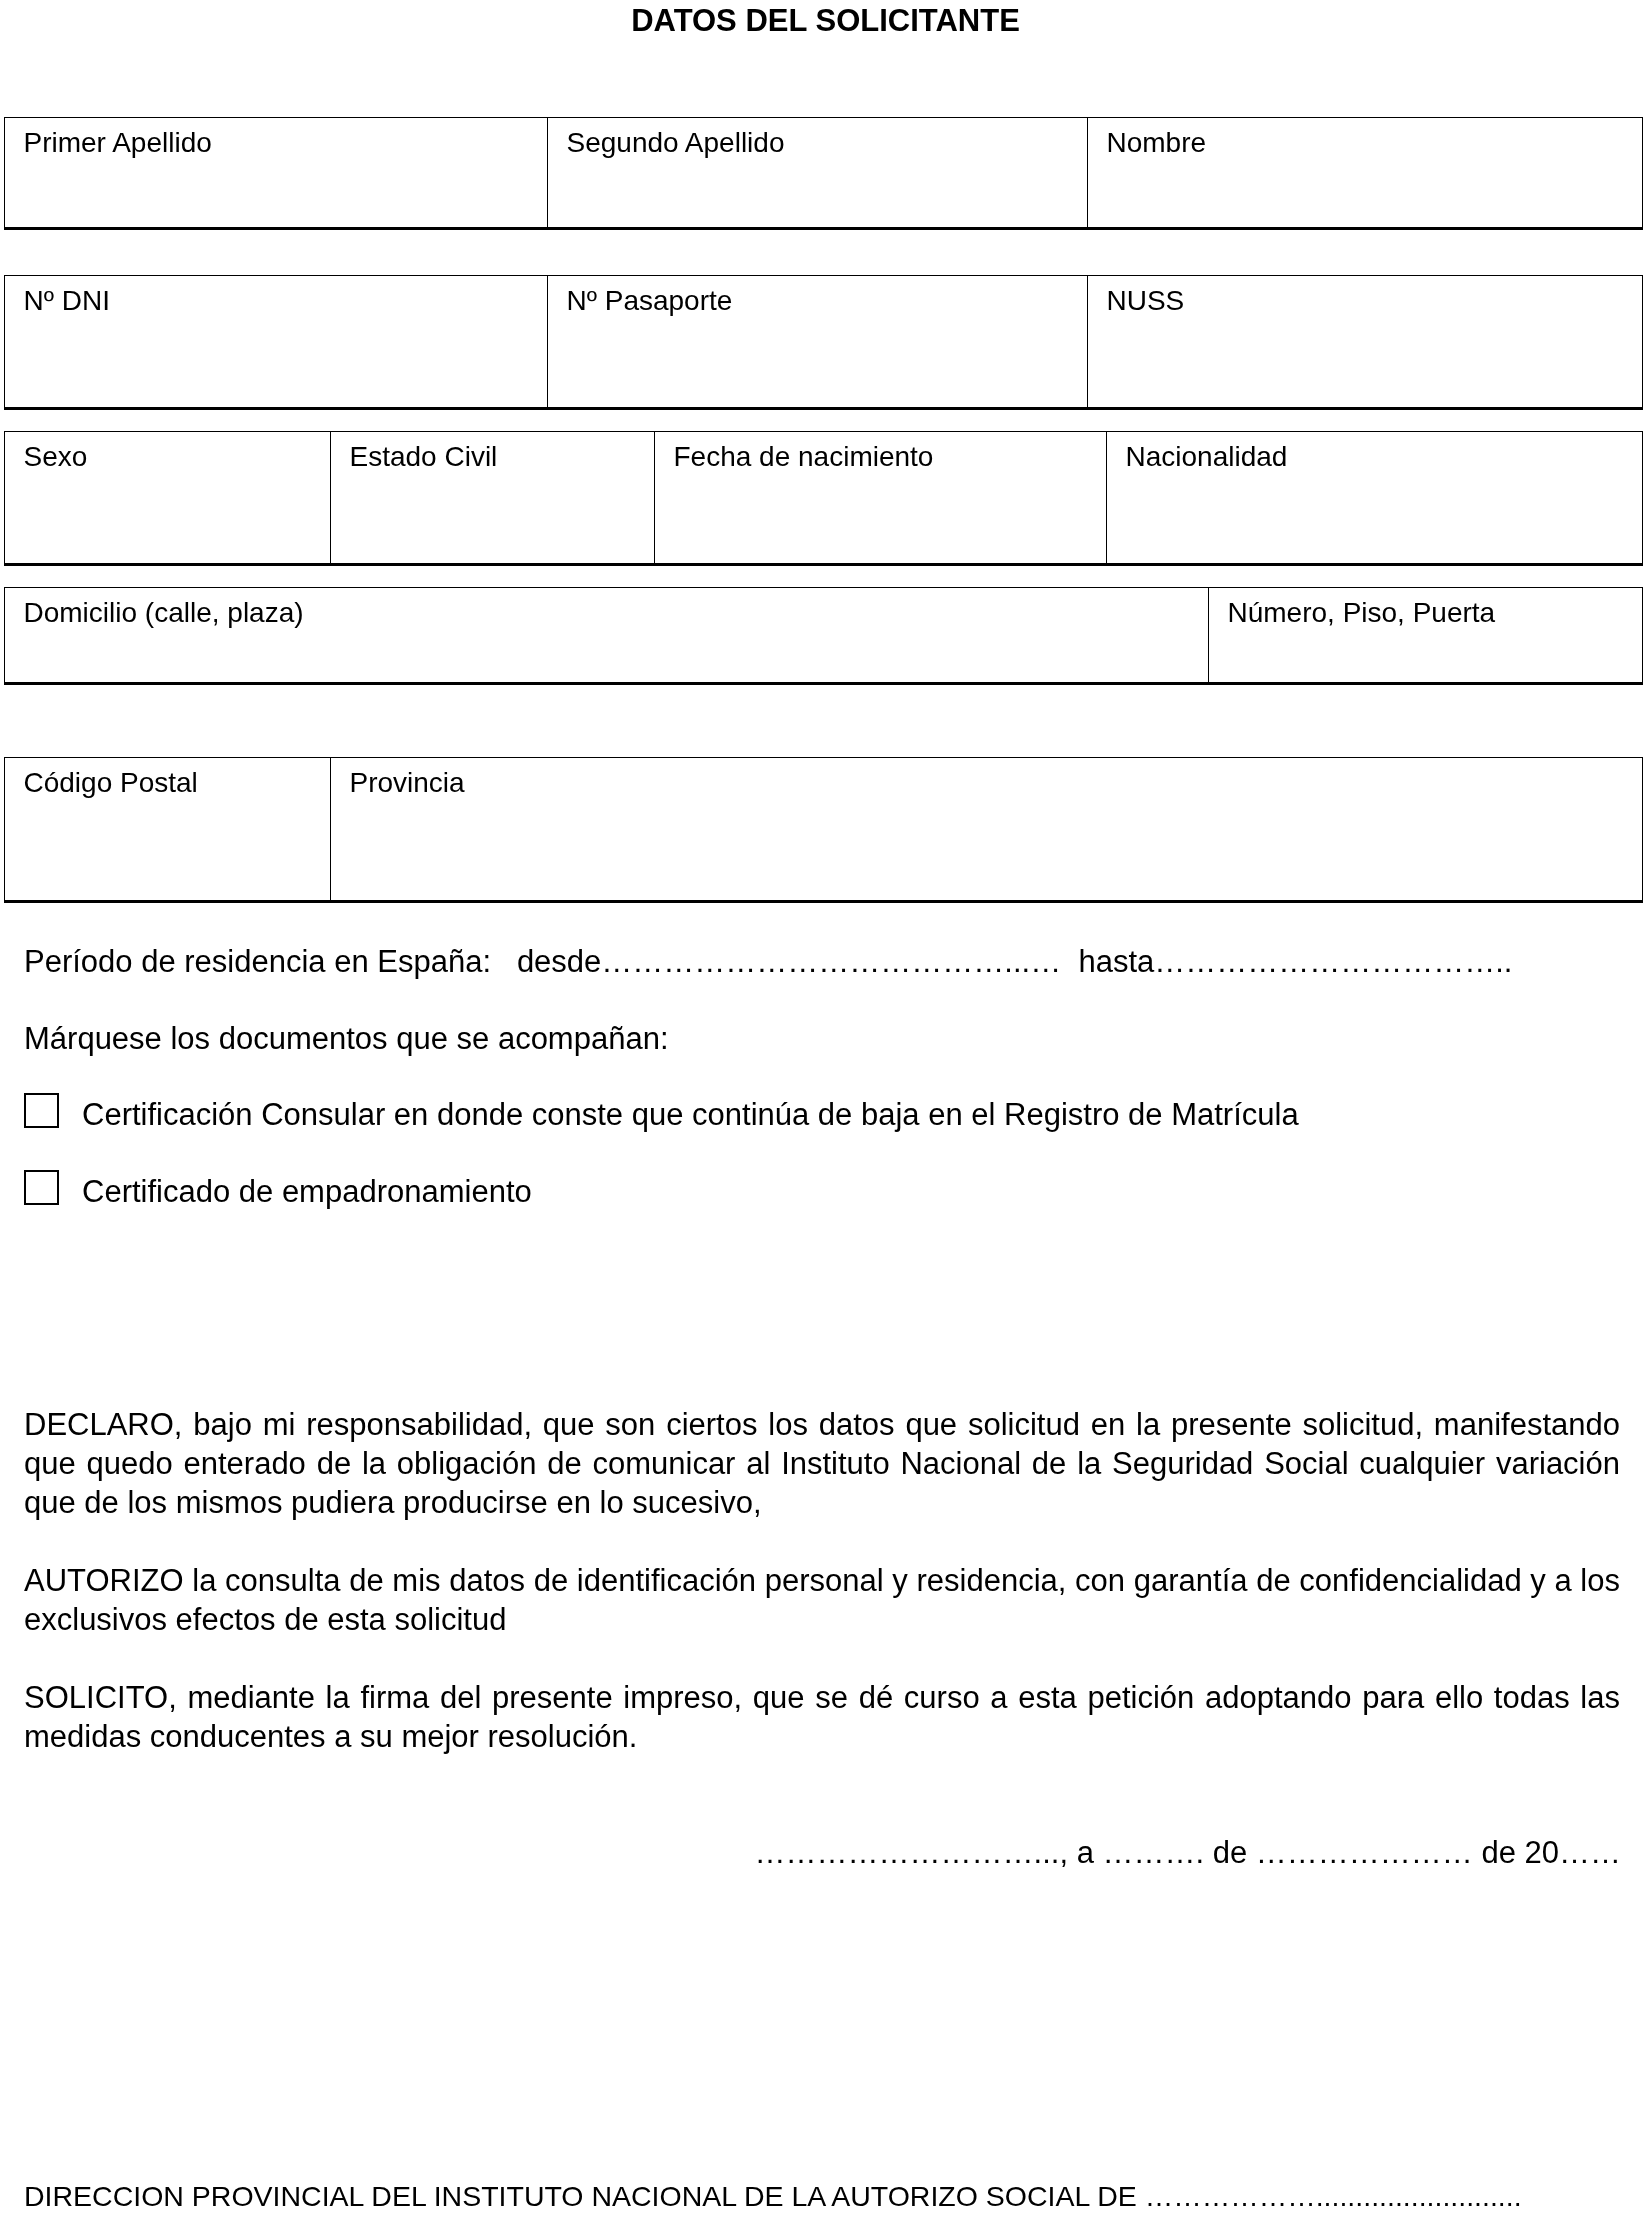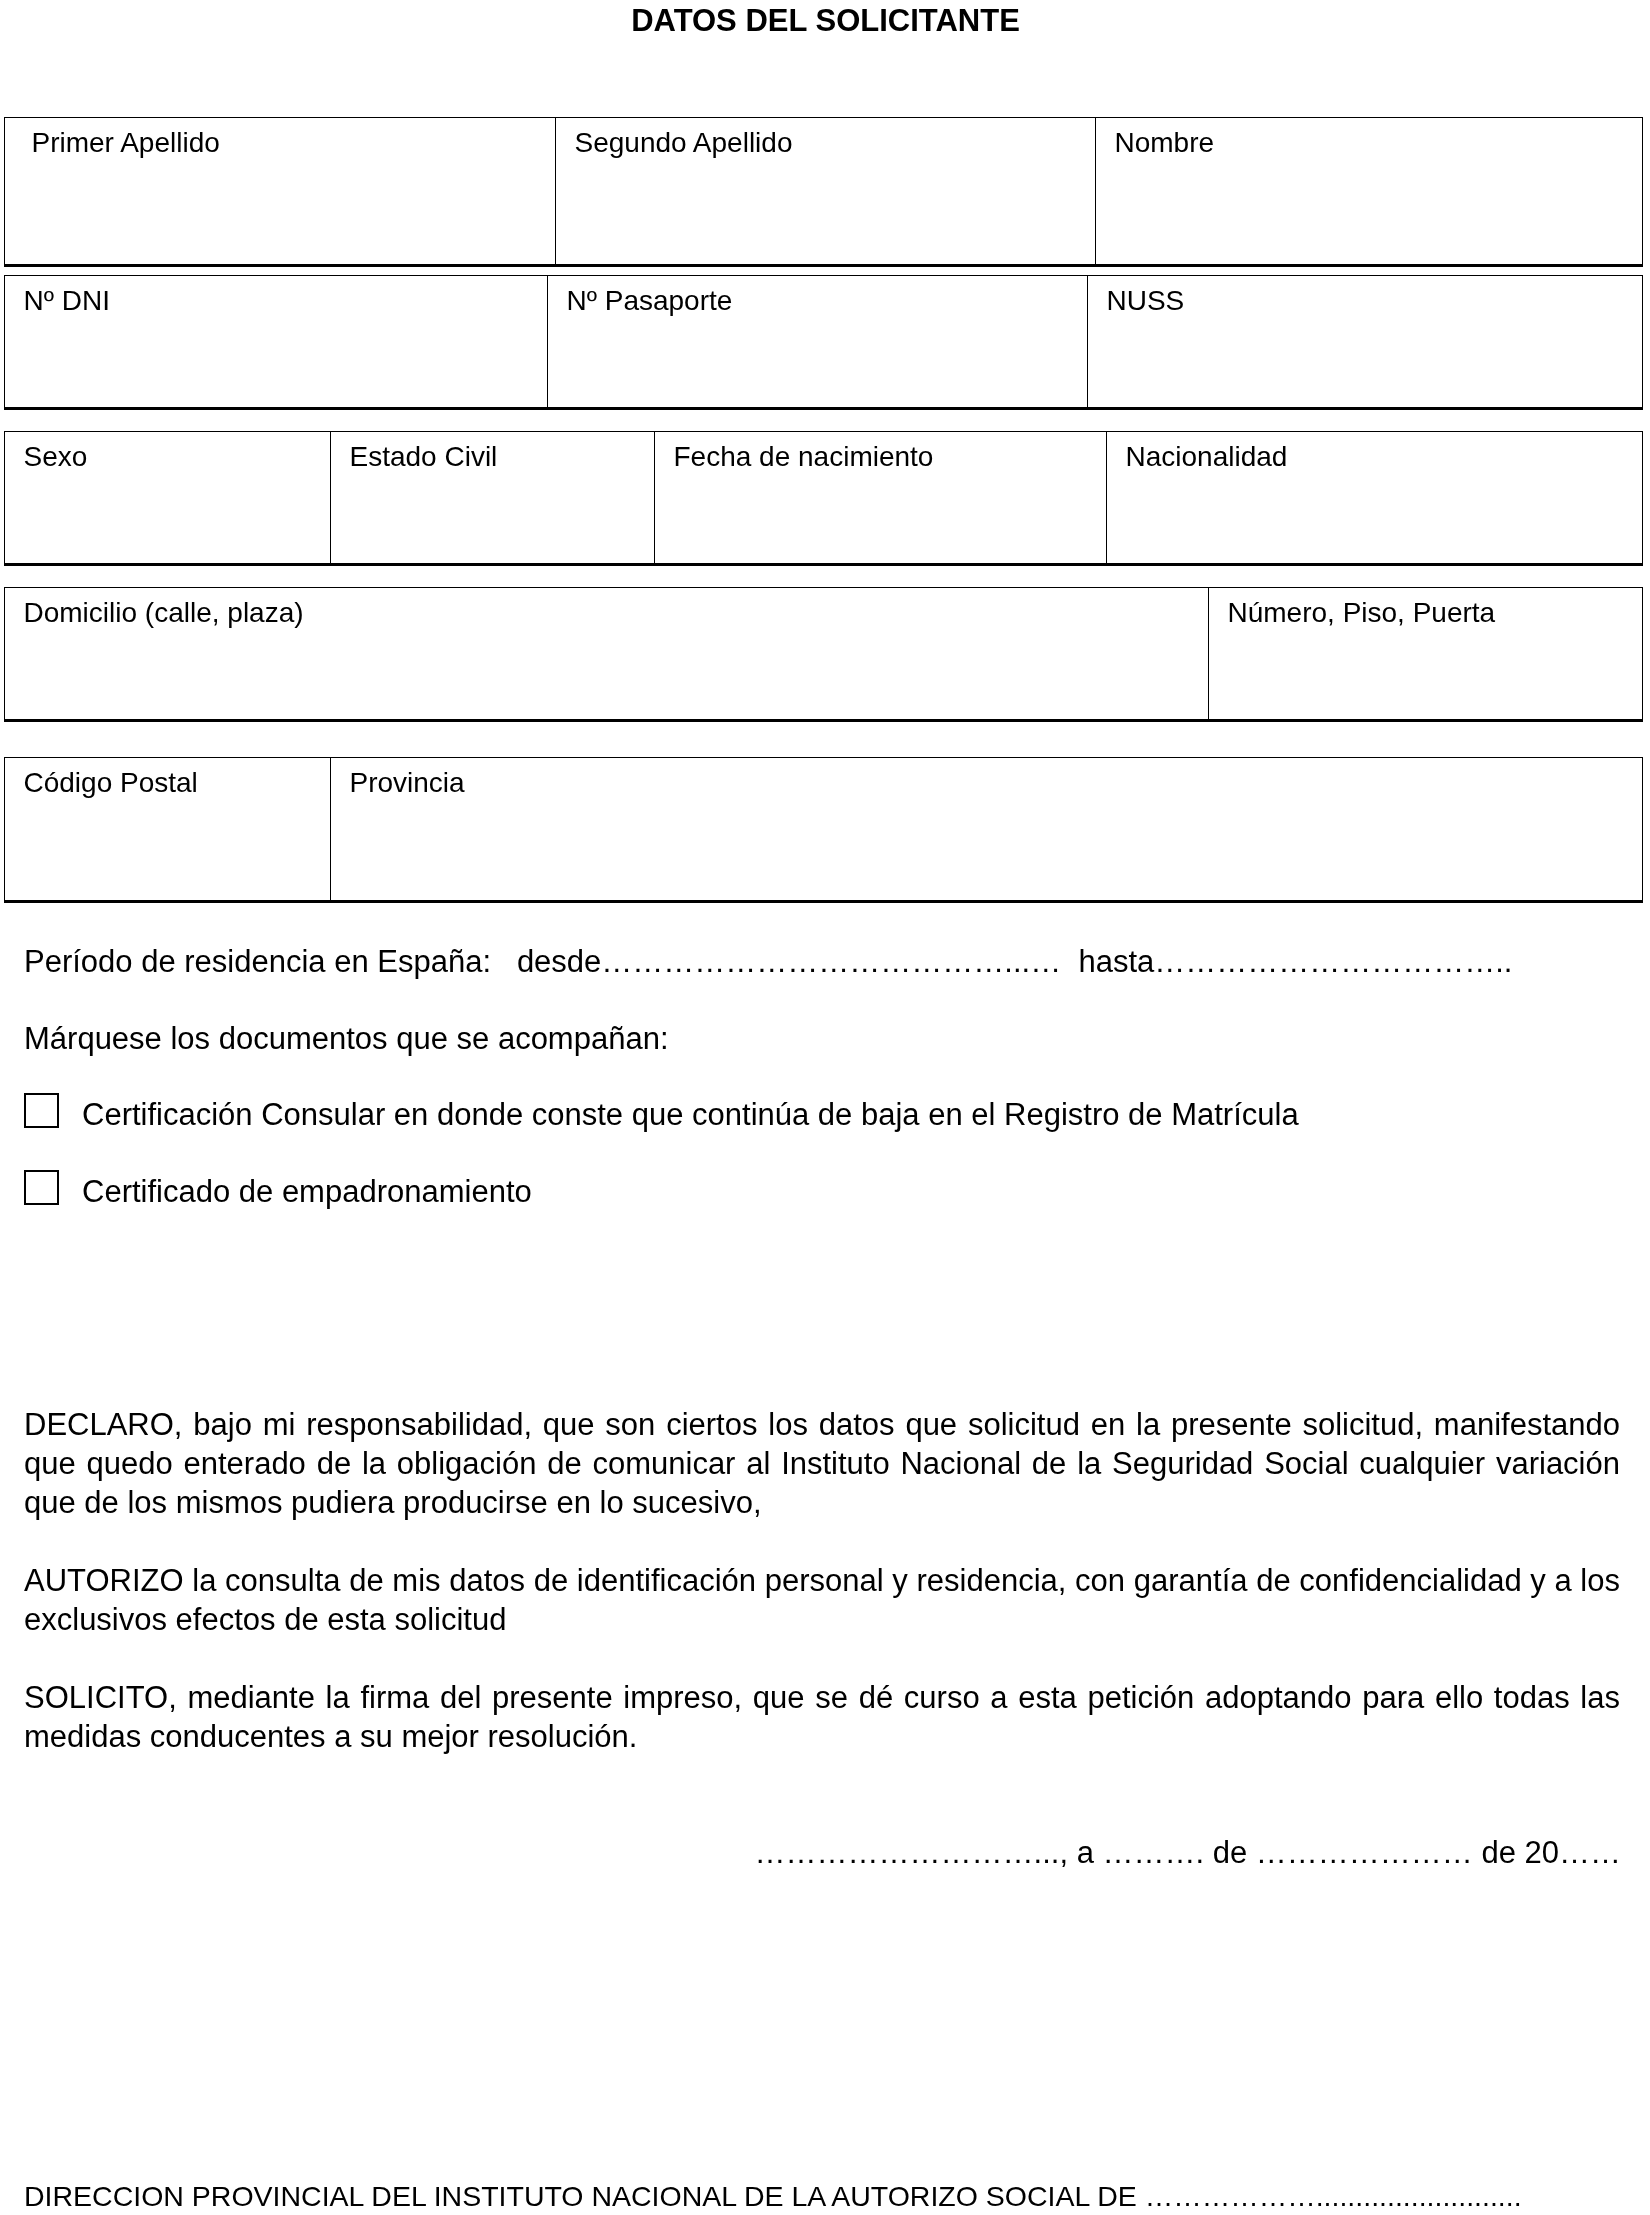--- a/index.html
+++ b/index.html
@@ -13,21 +13,21 @@
   .cell .lbl { position:absolute; left:19px; top:7px; font-size:28px; line-height:35px; white-space:nowrap; }
   .line { position:absolute; left:24px; font-size:31px; line-height:38px; white-space:nowrap; }
   .chk { position:absolute; left:24px; width:35px; height:35px; border:2.6px solid #000; box-sizing:border-box; background:#fff; }
   .para { position:absolute; left:24px; width:1596px; font-size:31px; line-height:39px; text-align:justify; }
 </style>
 </head>
 <body>
 
 <div class="abs title">DATOS DEL SOLICITANTE</div>
 
-<div class="row" style="top:117px;height:150px;padding-left:8px;">
+<div class="row" style="top:117px;height:113px;">
   <div class="cell" style="width:542px;">
     <span class="lbl">Primer Apellido</span>
   </div>
   <div class="cell" style="width:540px;">
     <span class="lbl">Segundo Apellido</span>
   </div>
   <div class="cell" style="flex:1;">
     <span class="lbl">Nombre</span>
   </div>
 </div>
@@ -52,21 +52,21 @@
     <span class="lbl">Estado Civil</span>
   </div>
   <div class="cell" style="width:452px;">
     <span class="lbl">Fecha de nacimiento</span>
   </div>
   <div class="cell" style="flex:1;text-align:right;">
     <span class="lbl">Nacionalidad</span>
   </div>
 </div>
 
-<div class="row" style="top:587px;height:135px;">
+<div class="row" style="top:587px;height:98px;">
   <div class="cell" style="width:1203px;">
     <span class="lbl">Domicilio (calle, plaza)</span>
   </div>
   <div class="cell" style="flex:1;">
     <span class="lbl">Número, Piso, Puerta</span>
   </div>
 </div>
 
 <div class="row" style="top:757px;height:146px;">
   <div class="cell" style="width:325px;">

